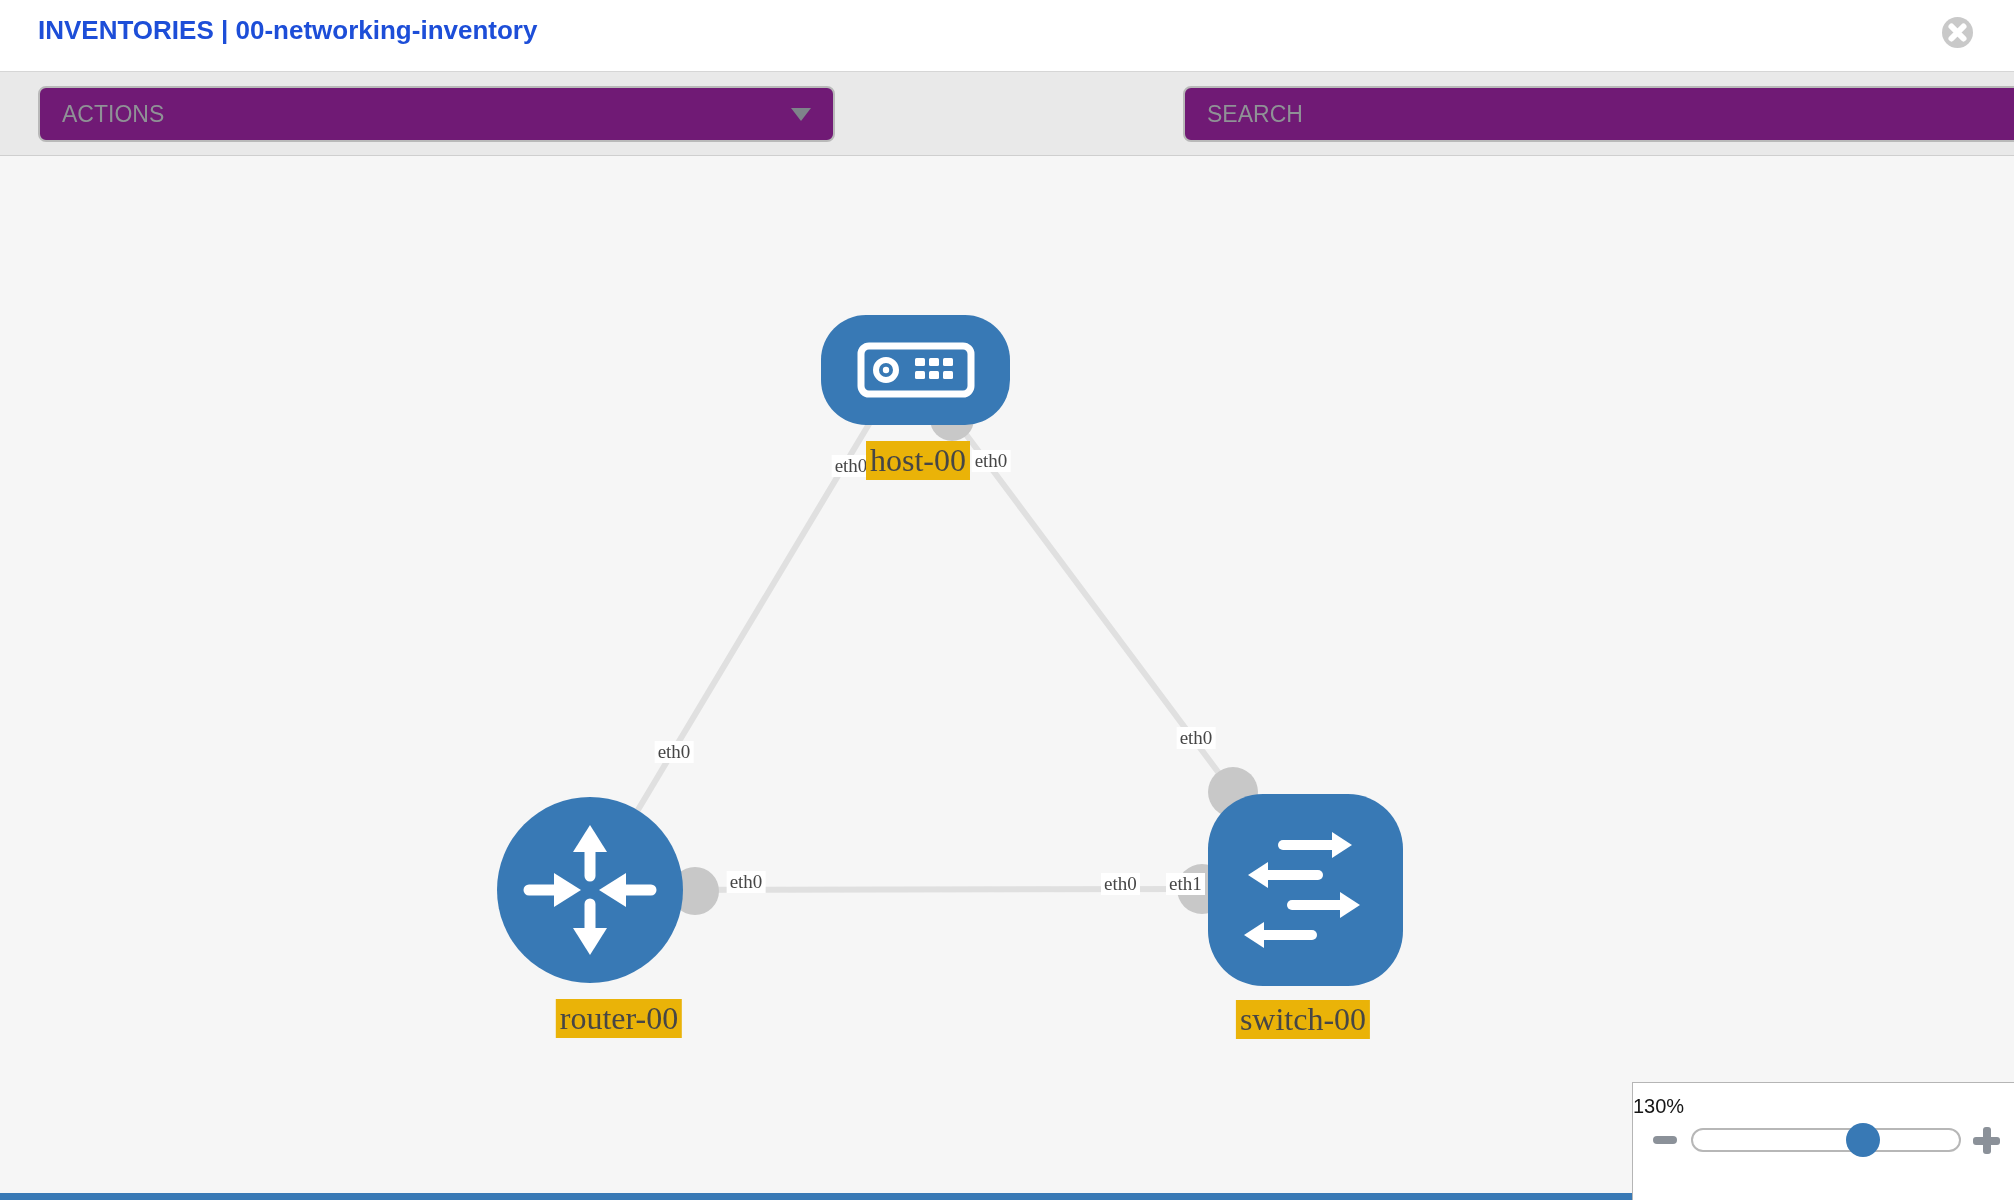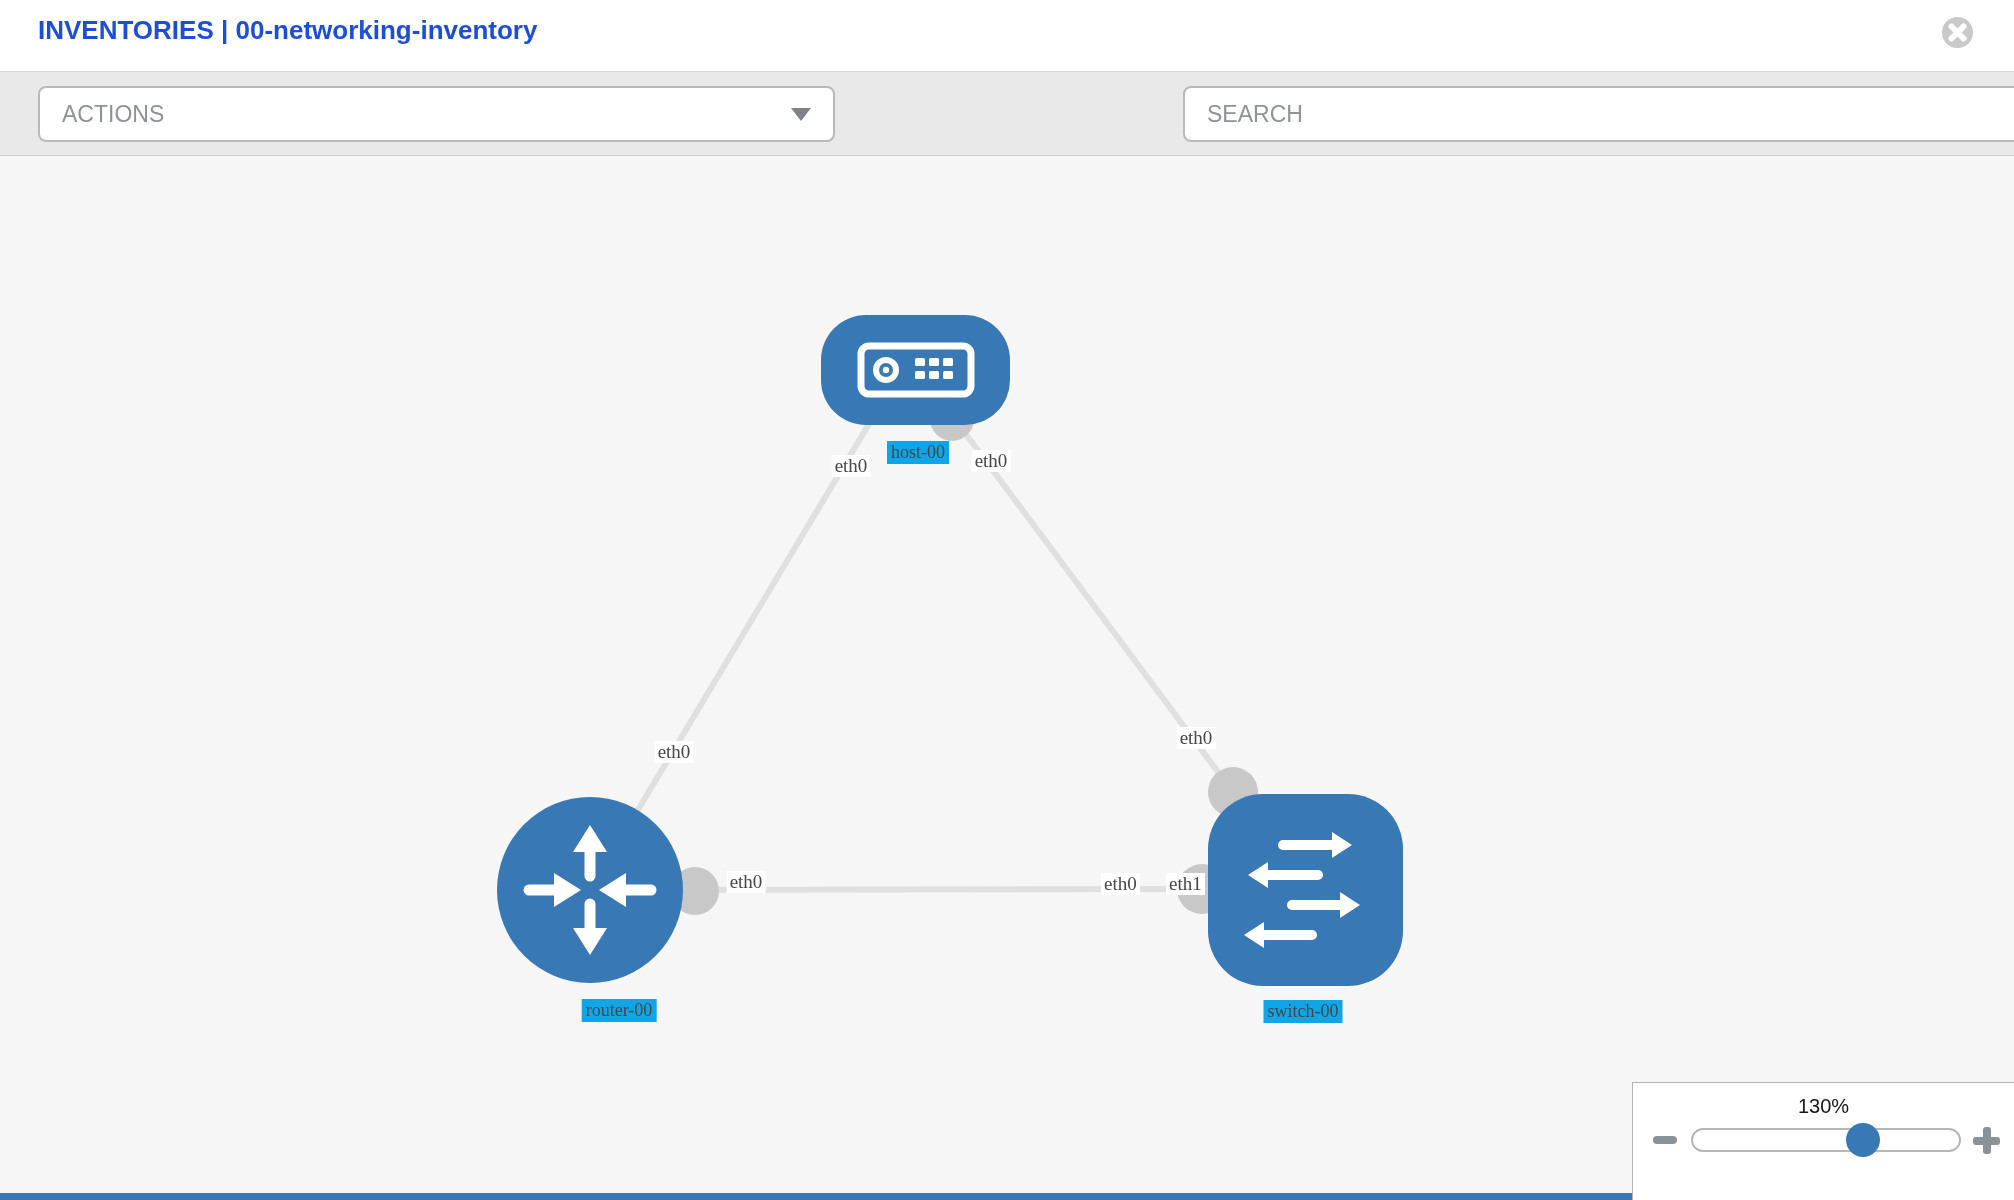--- a/index.html
+++ b/index.html
@@ -11,39 +11,39 @@
   body{font-family:"Liberation Sans","DejaVu Sans",sans-serif;}
   .app{position:relative;width:2014px;height:1200px;background:#fff;overflow:hidden;}
 
   
   .titlebar{position:absolute;left:0;top:0;width:2014px;height:71px;background:#fff;border-bottom:1px solid #d6d6d6;}
   .title{position:absolute;left:38px;top:15px;font-size:26px;font-weight:bold;color:#1d4ed8;}
   .close-btn{position:absolute;left:1941px;top:16px;width:33px;height:33px;cursor:pointer;}
 
   
   .toolbar{position:absolute;left:0;top:72px;width:2014px;height:83px;background:var(--toolbar_bg);border-bottom:1px solid #cfcfcf;}
-  .select{position:absolute;top:14px;height:56px;box-sizing:border-box;background:#ffffff;border:2px solid var(--border_gray);border-radius:8px;display:flex;align-items:center;padding:0 22px;font-size:23px;color:var(--muted_text);cursor:pointer;}
+  .select{position:absolute;top:14px;height:56px;box-sizing:border-box;background:#701a75;border:2px solid var(--border_gray);border-radius:8px;display:flex;align-items:center;padding:0 22px;font-size:23px;color:var(--muted_text);cursor:pointer;}
   .select .caret{margin-left:auto;width:0;height:0;border-left:10px solid transparent;border-right:10px solid transparent;border-top:13px solid #7e838a;}
   .actions-select{left:38px;width:797px;}
   .search-select{left:1183px;width:923px;align-items:center;}
   .tool-icon{position:absolute;top:97px;width:36px;height:36px;cursor:pointer;}
   .wrench{left:1048px;}
   .key{left:1116px;transform:scaleX(-1);}
 
   
   .canvas{position:absolute;left:0;top:156px;width:2014px;height:1044px;background:var(--canvas_bg);font-family:Liberation Serif, serif;}
   .canvas svg{position:absolute;left:0;top:0;}
 
-  .node-label{position:absolute;transform:translateX(-50%);background:#0ea5e9;color:var(--label_text);font-size:18px;line-height:1.15;padding:1px 4px;white-space:nowrap;}
+  .node-label{position:absolute;transform:translateX(-50%);background:#eab308;color:var(--label_text);font-size:32px;line-height:1.15;padding:1px 4px;white-space:nowrap;}
   .if-label{position:absolute;transform:translateX(-50%);background:#fff;color:var(--label_text);font-size:19px;line-height:1.15;padding:0 3px;white-space:nowrap;}
   .if-label.anchored{transform:none;}
 
   
   .zoom-panel{position:absolute;left:1632px;top:1082px;width:382px;height:118px;background:#fff;border-left:1px solid #b5b5b5;border-top:1px solid #b5b5b5;box-sizing:border-box;}
-  .zoom-value{position:absolute;left:0;top:12px;width:100%;text-align:center;font-size:20px;color:#161616;}
+  .zoom-value{position:absolute;left:0;top:12px;width:100%;font-size:20px;color:#161616;}
   .zoom-minus{position:absolute;left:20px;top:53px;width:24px;height:8px;border-radius:4px;background:#8b9199;cursor:pointer;}
   .zoom-track{position:absolute;left:58px;top:45px;width:270px;height:24px;box-sizing:border-box;border:2px solid #b7b7b7;border-radius:13px;background:#fff;cursor:pointer;}
   .zoom-thumb{position:absolute;left:213px;top:40px;width:34px;height:34px;border-radius:50%;background:var(--node_blue);cursor:grab;}
   .zoom-plus{position:absolute;left:340px;top:44px;width:27px;height:27px;cursor:pointer;}
   .zoom-plus::before{content:"";position:absolute;left:0;top:10px;width:27px;height:8px;border-radius:3px;background:#8b9199;}
   .zoom-plus::after{content:"";position:absolute;left:10px;top:0;width:8px;height:27px;border-radius:3px;background:#8b9199;}
 
   .bottom-strip{position:absolute;left:0;top:1193px;width:1632px;height:7px;background:var(--node_blue);}
 </style>
 </head>

